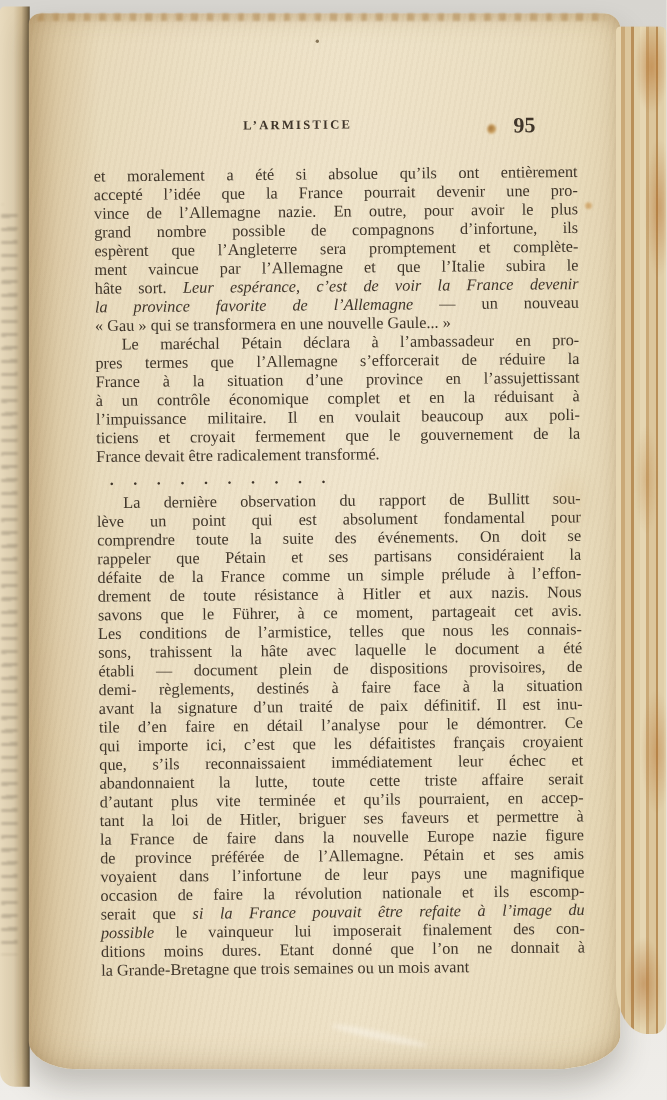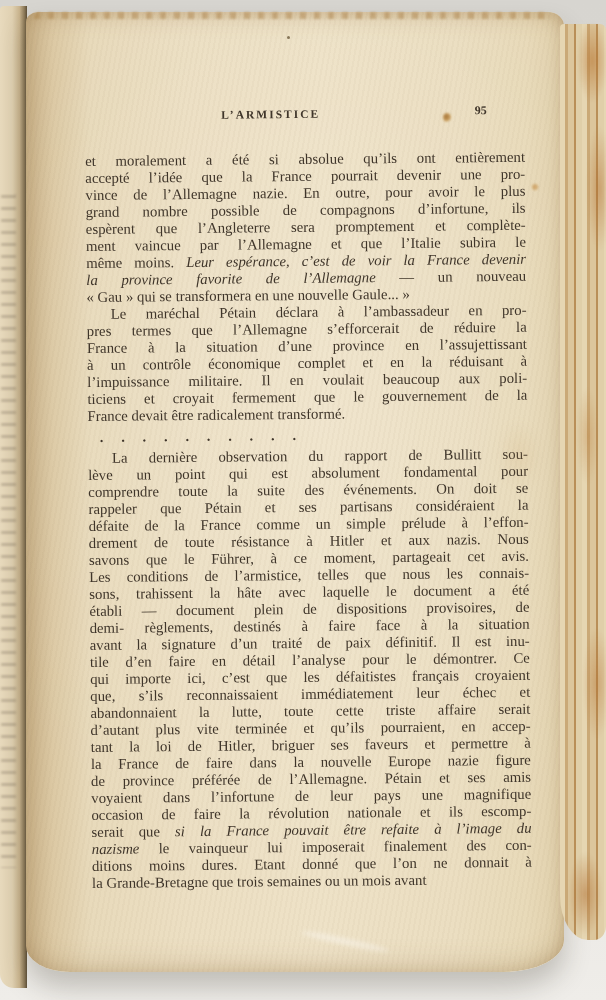--- a/index.html
+++ b/index.html
@@ -64,21 +64,21 @@
     position:absolute;left:88px;top:110px;width:440px;
     transform:rotate(-0.55deg);transform-origin:0 45%;
     color:#3f352a;
   }
   .pagehead{position:relative;height:16px;}
   .pagehead .title{
     position:absolute;left:186px;transform:translateX(-50%);
     font-size:11.5px;font-weight:600;letter-spacing:2px;white-space:nowrap;
   }
   .pagehead .folio{
-    position:absolute;right:38px;top:-3px;font-size:12px;font-weight:600;
+    position:absolute;right:38px;top:-3px;font-size:20px;font-weight:600;
   }
   .body{margin-top:27px;}
   .line{min-height:17px;line-height:17px;font-size:14.8px;}
   .just{text-align:justify;text-align-last:justify;}
   .ind{text-indent:24px;}
   .dots{letter-spacing:7px;text-indent:12px;margin:4px 0;font-weight:600;}
   .em{font-style:italic;}
   
   .watermark{
     position:absolute;left:120px;top:605px;
@@ -114,21 +114,21 @@
       <span class="title">L’ARMISTICE</span>
       <span class="folio">95</span>
     </div>
     <div class="body">
         <div class="line just"><span>et moralement a été si absolue qu’ils ont entièrement</span></div>
         <div class="line just"><span>accepté l’idée que la France pourrait devenir une pro-</span></div>
         <div class="line just"><span>vince de l’Allemagne nazie. En outre, pour avoir le plus</span></div>
         <div class="line just"><span>grand nombre possible de compagnons d’infortune, ils</span></div>
         <div class="line just"><span>espèrent que l’Angleterre sera promptement et complète-</span></div>
         <div class="line just"><span>ment vaincue par l’Allemagne et que l’Italie subira le</span></div>
-        <div class="line just"><span>même moins. </span><span class="em">Leur espérance, c’est de voir la France devenir</span></div>
+        <div class="line just"><span>hâte sort. </span><span class="em">Leur espérance, c’est de voir la France devenir</span></div>
         <div class="line just"><span class="em">la province favorite de l’Allemagne</span><span> — un nouveau</span></div>
         <div class="line"><span>« Gau » qui se transformera en une nouvelle Gaule... »</span></div>
         <div class="line just ind"><span>Le maréchal Pétain déclara à l’ambassadeur en pro-</span></div>
         <div class="line just"><span>pres termes que l’Allemagne s’efforcerait de réduire la</span></div>
         <div class="line just"><span>France à la situation d’une province en l’assujettissant</span></div>
         <div class="line just"><span>à un contrôle économique complet et en la réduisant à</span></div>
         <div class="line just"><span>l’impuissance militaire. Il en voulait beaucoup aux poli-</span></div>
         <div class="line just"><span>ticiens et croyait fermement que le gouvernement de la</span></div>
         <div class="line"><span>France devait être radicalement transformé.</span></div>
         <div class="line dots"><span>. . . . . . . . . .</span></div>
@@ -148,21 +148,21 @@
         <div class="line just"><span>qui importe ici, c’est que les défaitistes français croyaient</span></div>
         <div class="line just"><span>que, s’ils reconnaissaient immédiatement leur échec et</span></div>
         <div class="line just"><span>abandonnaient la lutte, toute cette triste affaire serait</span></div>
         <div class="line just"><span>d’autant plus vite terminée et qu’ils pourraient, en accep-</span></div>
         <div class="line just"><span>tant la loi de Hitler, briguer ses faveurs et permettre à</span></div>
         <div class="line just"><span>la France de faire dans la nouvelle Europe nazie figure</span></div>
         <div class="line just"><span>de province préférée de l’Allemagne. Pétain et ses amis</span></div>
         <div class="line just"><span>voyaient dans l’infortune de leur pays une magnifique</span></div>
         <div class="line just"><span>occasion de faire la révolution nationale et ils escomp-</span></div>
         <div class="line just"><span>serait que </span><span class="em">si la France pouvait être refaite à l’image du</span></div>
-        <div class="line just"><span class="em">nazisme</span><span> le vainqueur lui imposerait finalement des con-</span></div>
+        <div class="line just"><span class="em">possible</span><span> le vainqueur lui imposerait finalement des con-</span></div>
         <div class="line just"><span>ditions moins dures. Etant donné que l’on ne donnait à</span></div>
         <div class="line"><span>la Grande-Bretagne que trois semaines ou un mois avant</span></div>
       </div>
   </div>
 
 
   <div class="spot spot-a"></div>
   <div class="spot spot-b"></div>
   <div class="spot spot-c"></div>
   <div class="spot spot-d"></div>

